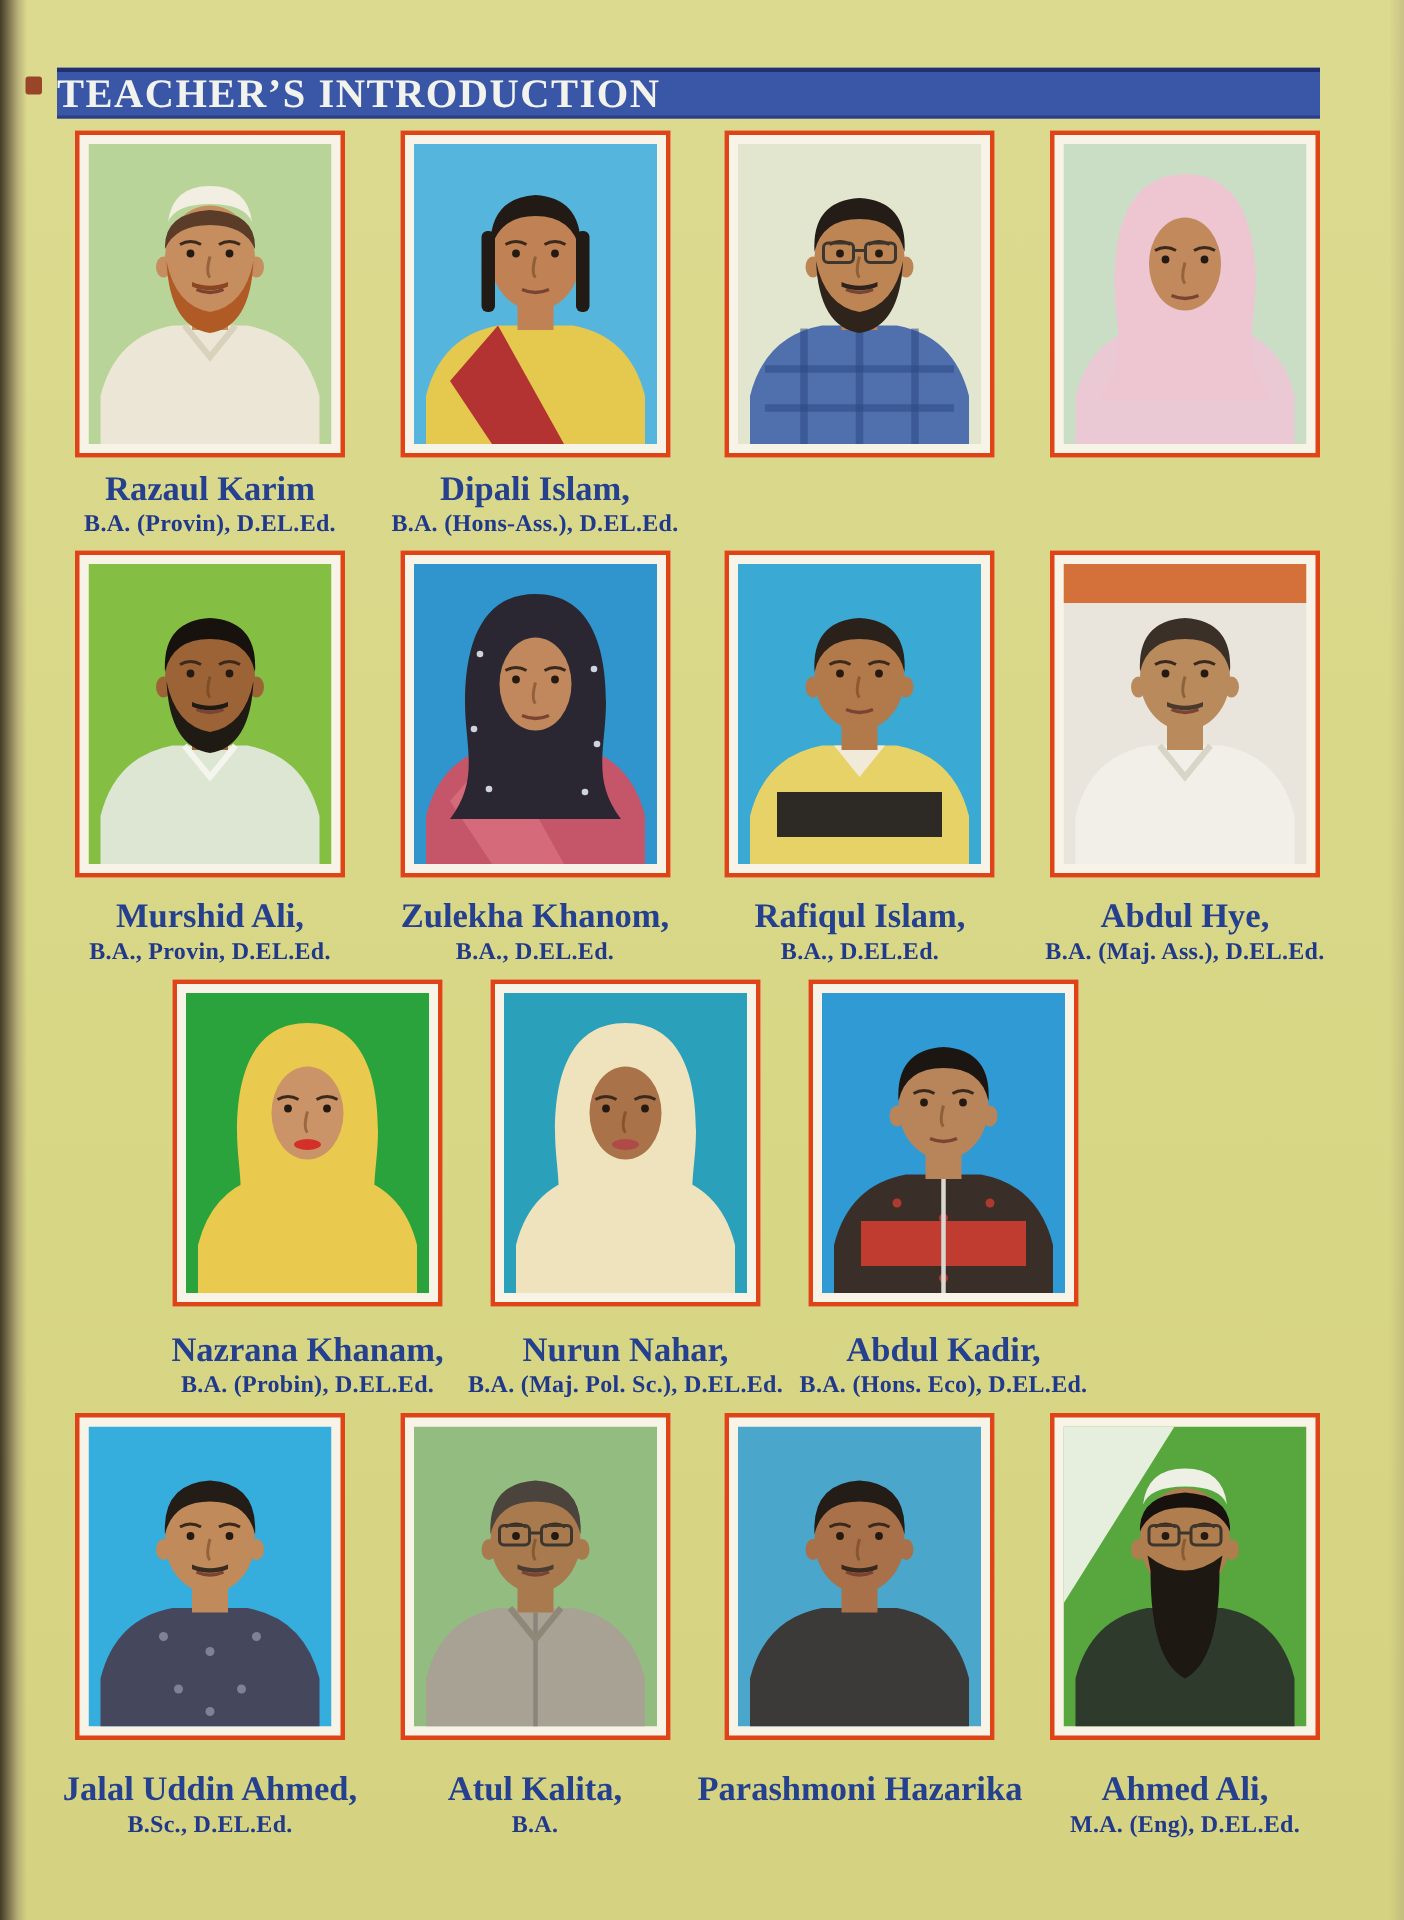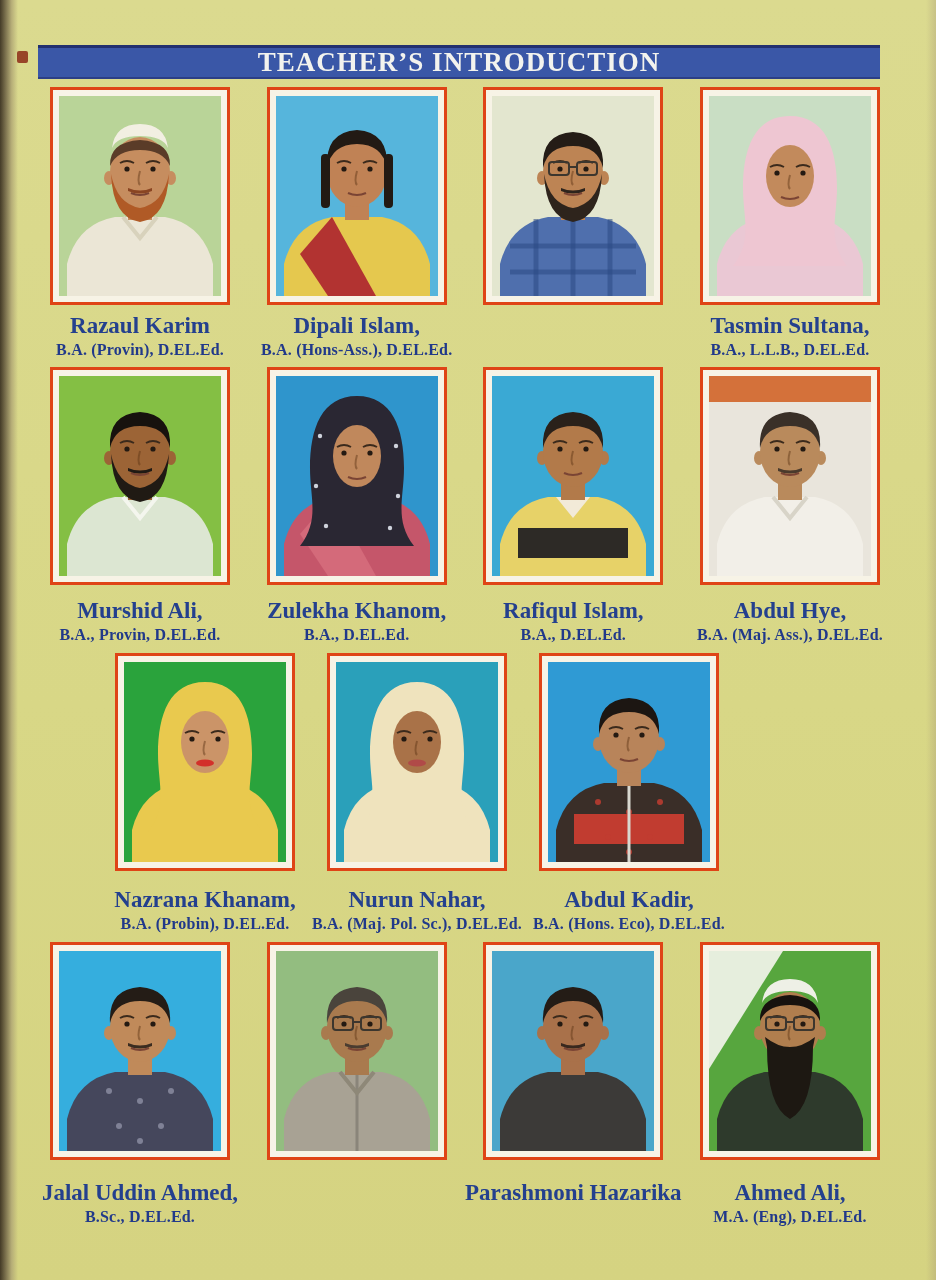--- a/index.html
+++ b/index.html
@@ -17,21 +17,21 @@
     position:absolute;right:0;top:0;width:10px;height:100%;
     background:linear-gradient(90deg,rgba(0,0,0,0),rgba(150,130,110,.28));
   }
   .mark{
     position:absolute;left:17px;top:51px;width:11px;height:12px;
     background:#8c2a16;border-radius:2px;opacity:.85;
   }
   .hbar{
     position:absolute;left:38px;top:45px;width:842px;height:34px;
     background:#3a57a7;box-shadow:inset 0 3px 0 #22306f, inset 0 -2px 0 #2c3f86;
-    display:flex;align-items:center;justify-content:center;
+    display:flex;align-items:center;justify-content:flex-start;
   }
   .hbar span{
     color:#f3f3ee;font-weight:bold;font-size:27px;letter-spacing:1px;
   }
   .trow{display:flex;justify-content:space-between;padding:0 56px 0 50px;}
   .trow3{display:flex;justify-content:flex-start;gap:32px;padding-left:115px;}
   .r1{margin-top:87px;}
   .r2{margin-top:7px;gap:28px;}
   .r3{margin-top:8px;}
   .r4{margin-top:8px;}
@@ -167,28 +167,20 @@
             <path d="M81,20 C46,20 34,52 34,92 C34,122 44,144 24,170 L138,170 C118,144 128,122 128,92 C128,52 116,20 81,20 Z" fill="#eec6d2"></path>
             <ellipse cx="81" cy="80" rx="24" ry="31" fill="#c28a5c"></ellipse>
             <path d="M61,71 Q68,67 75,71" stroke="#3b2a1c" stroke-width="2" fill="none"></path>
             <path d="M87,71 Q94,67 101,71" stroke="#3b2a1c" stroke-width="2" fill="none"></path>
             <circle cx="68" cy="77" r="2.6" fill="#241a12"></circle>
             <circle cx="94" cy="77" r="2.6" fill="#241a12"></circle>
             <path d="M81,79 Q78,90 81,93" stroke="rgba(90,50,20,.45)" stroke-width="2" fill="none"></path>
             <path d="M72,101 Q81,105 90,101" stroke="#7a4434" stroke-width="2.2" fill="none"></path>
           </svg>
         </div>
-      <figcaption>
-        <div class="cap-line">
-            <span>Tasmin Sultana,</span>
-          </div>
-        <div class="cap-sub">
-            <span>B.A., L.L.B., D.EL.Ed.</span>
-          </div>
-      </figcaption>
     </figure>
   </section>
 
   <section class="trow r2">
     <figure>
       <div class="frame">
           <svg class="portrait" viewBox="0 0 162 200">
             <rect width="162" height="200" fill="#84bf44"></rect>
             <path d="M8,200 L8,168 Q18,128 56,121 L106,121 Q144,128 154,168 L154,200 Z" fill="#dce6d2"></path>
             <path d="M64,121 L81,142 L98,121" stroke="#f4f6ee" stroke-width="4" fill="none"></path>
@@ -446,20 +438,28 @@
             <circle cx="68" cy="73" r="2.6" fill="#241a12"></circle>
             <circle cx="94" cy="73" r="2.6" fill="#241a12"></circle>
             <path d="M81,75 Q78,86 81,89" stroke="rgba(90,50,20,.45)" stroke-width="2" fill="none"></path>
             <path d="M72,97 Q81,101 90,97" stroke="#7a4434" stroke-width="2.2" fill="none"></path>
             <path d="M69,92 Q81,97 93,92 L93,95 Q81,100 69,95 Z" fill="#4a3c30"></path>
             <rect x="57" y="66" width="20" height="13" rx="3" stroke="#3c362e" stroke-width="2" fill="none"></rect>
             <rect x="85" y="66" width="20" height="13" rx="3" stroke="#3c362e" stroke-width="2" fill="none"></rect>
             <line x1="77" y1="71" x2="85" y2="71" stroke="#3c362e" stroke-width="2"></line>
           </svg>
         </div>
+      <figcaption>
+        <div class="cap-line">
+            <span>Atul Kalita,</span>
+          </div>
+        <div class="cap-sub">
+            <span>B.A.</span>
+          </div>
+      </figcaption>
     </figure>
     <figure>
       <div class="frame">
           <svg class="portrait" viewBox="0 0 162 200">
             <rect width="162" height="200" fill="#4aa6ca"></rect>
             <path d="M8,200 L8,168 Q18,128 56,121 L106,121 Q144,128 154,168 L154,200 Z" fill="#3c3a38"></path>
             <rect x="69" y="100" width="24" height="24" fill="#a9714a"></rect>
             <ellipse cx="50" cy="82" rx="5" ry="7" fill="#a9714a"></ellipse>
             <ellipse cx="112" cy="82" rx="5" ry="7" fill="#a9714a"></ellipse>
             <ellipse cx="81" cy="76" rx="30" ry="35" fill="#a9714a"></ellipse>

